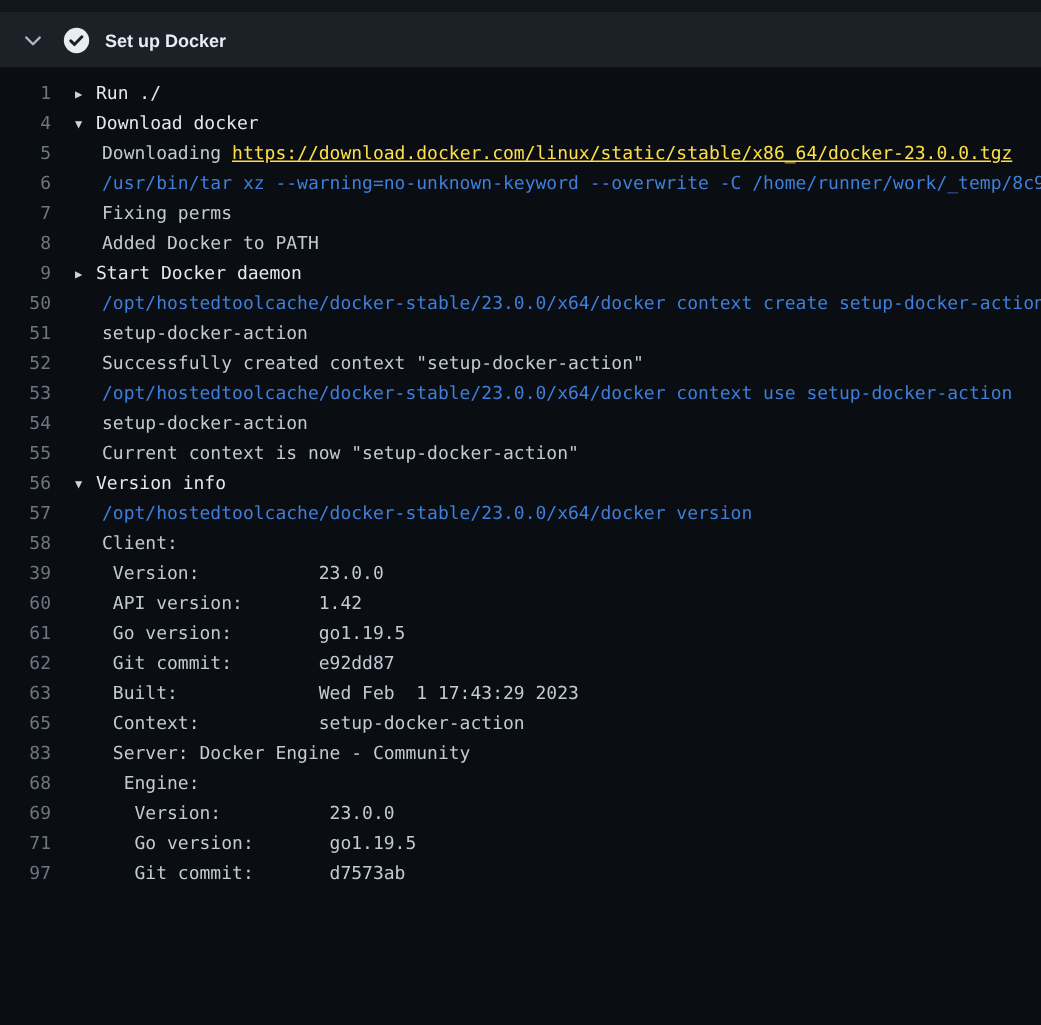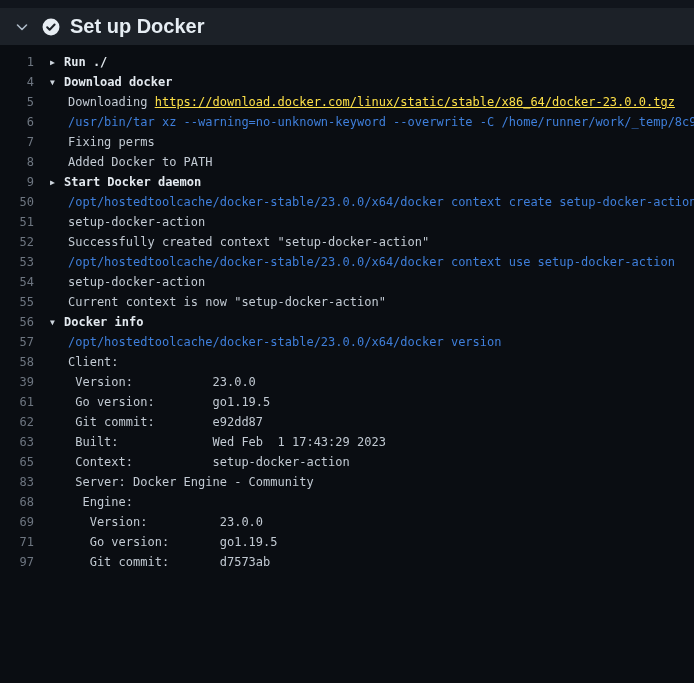--- a/index.html
+++ b/index.html
@@ -14,21 +14,21 @@
     background:#1c2128;
     display:flex;
     align-items:center;
     padding:0 14px;
     cursor:pointer;
   }
   .chev { display:flex; align-items:center; margin-right:12px; }
   .status { display:flex; align-items:center; margin-right:10px; }
   .title {
     color:#e6edf3;
-    font-size:20px;
+    font-size:12px;
     font-weight:600;
   }
   .log-area {
     background:#0a0d12;
     height:638px;
     padding-top:7px;
     font-family:"DejaVu Sans Mono","Liberation Mono",monospace;
     font-size:12px;
     overflow:hidden;
   }
@@ -48,21 +48,21 @@
     user-select:none;
   }
   .lc {
     flex:1;
     white-space:pre;
     overflow:hidden;
     color:#c2cad3;
   }
   .lc.indent { padding-left:18px; }
   .lc.cmd { color:#3f7fdb; }
-  .gt { color:#e3e9ef;font-weight:bold; }
+  .gt { color:#e3e9ef; }
   .arrow {
     display:inline-block;
     width:14px;
     font-size:8px;
     color:#cdd5dd;
     vertical-align:1px;
   }
   .url {
     color:#fde047;
     text-decoration:underline;
@@ -137,33 +137,37 @@
       <div class="row">
         <span class="ln">54</span>
         <span class="lc indent">setup-docker-action</span>
       </div>
       <div class="row">
         <span class="ln">55</span>
         <span class="lc indent">Current context is now "setup-docker-action"</span>
       </div>
       <div class="row group-row">
         <span class="ln">56</span>
-        <span class="lc"><span class="arrow">▼</span><span class="gt">Docker info</span></span>
+        <span class="lc"><span class="arrow">▼</span><span class="gt">Version info</span></span>
       </div>
       <div class="row">
         <span class="ln">57</span>
         <span class="lc indent cmd">/opt/hostedtoolcache/docker-stable/23.0.0/x64/docker version</span>
       </div>
       <div class="row">
         <span class="ln">58</span>
         <span class="lc indent">Client:</span>
       </div>
       <div class="row">
         <span class="ln">39</span>
         <span class="lc indent"> Version:           23.0.0</span>
+      </div>
+      <div class="row">
+        <span class="ln">60</span>
+        <span class="lc indent"> API version:       1.42</span>
       </div>
       <div class="row">
         <span class="ln">61</span>
         <span class="lc indent"> Go version:        go1.19.5</span>
       </div>
       <div class="row">
         <span class="ln">62</span>
         <span class="lc indent"> Git commit:        e92dd87</span>
       </div>
       <div class="row">

